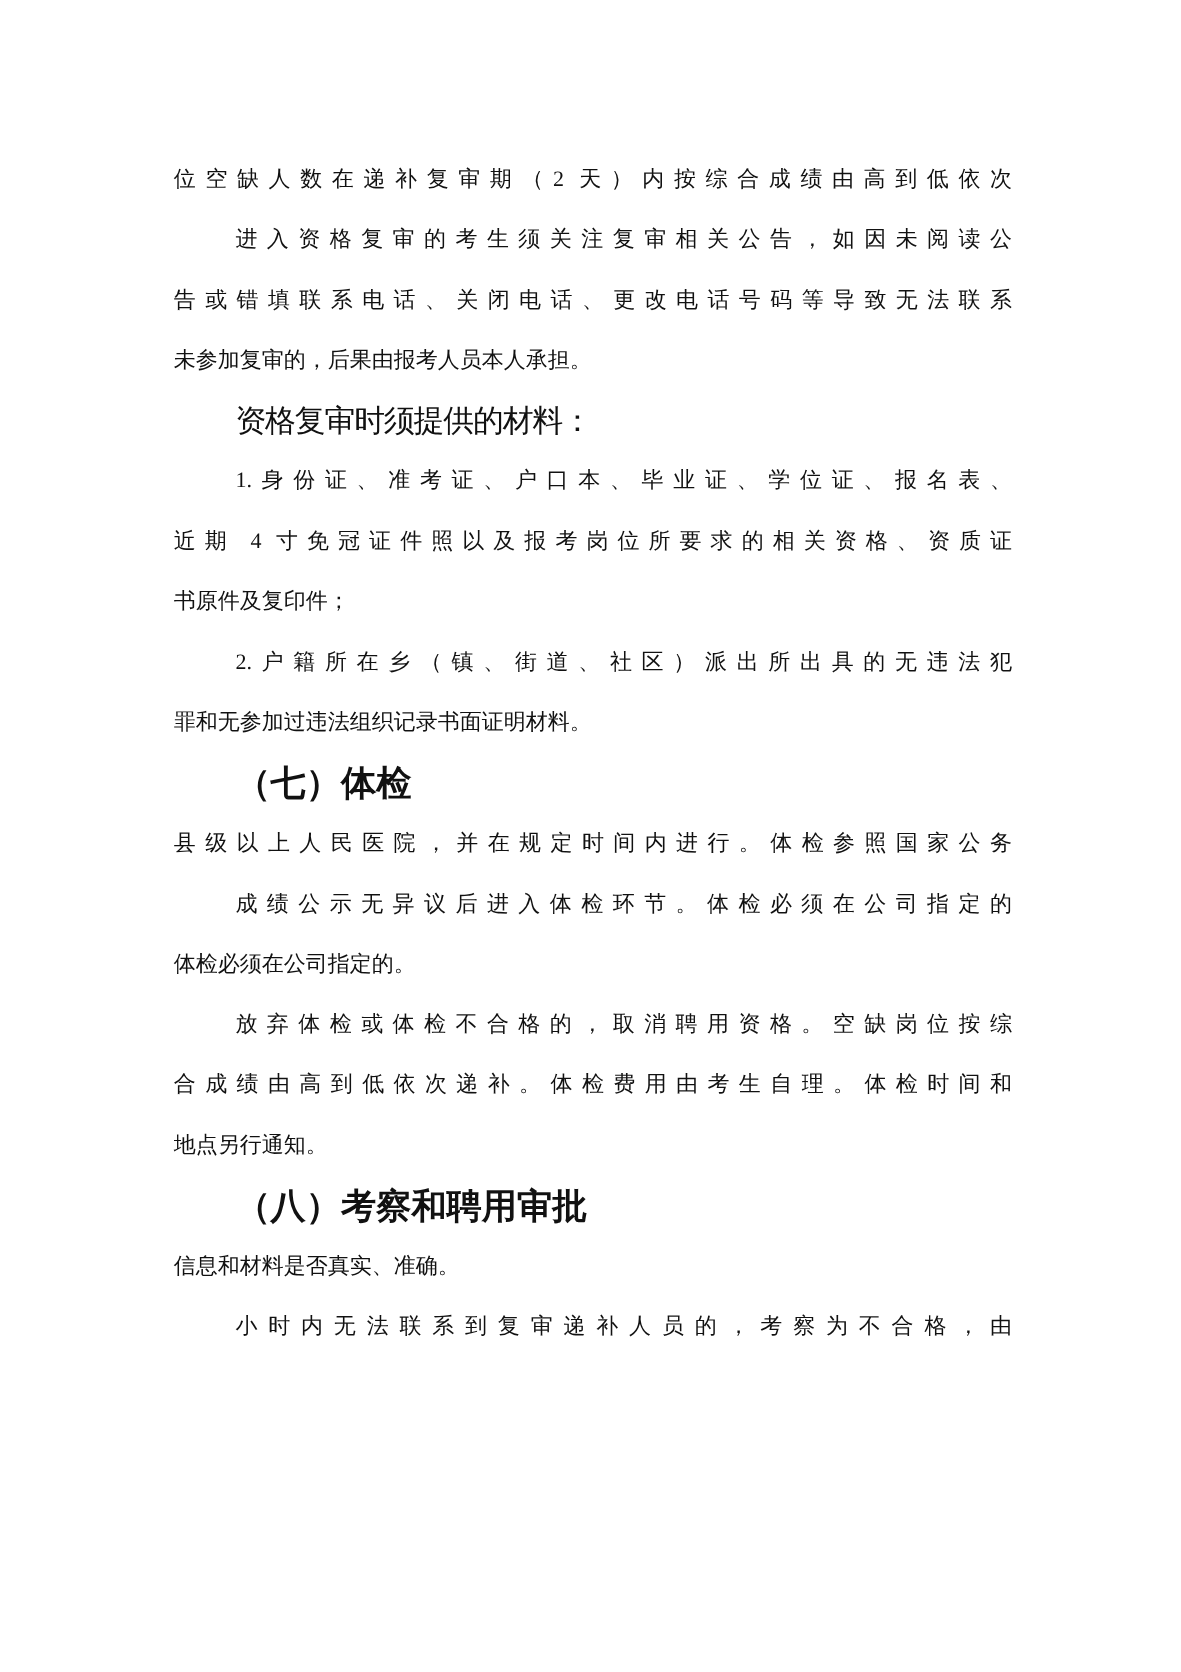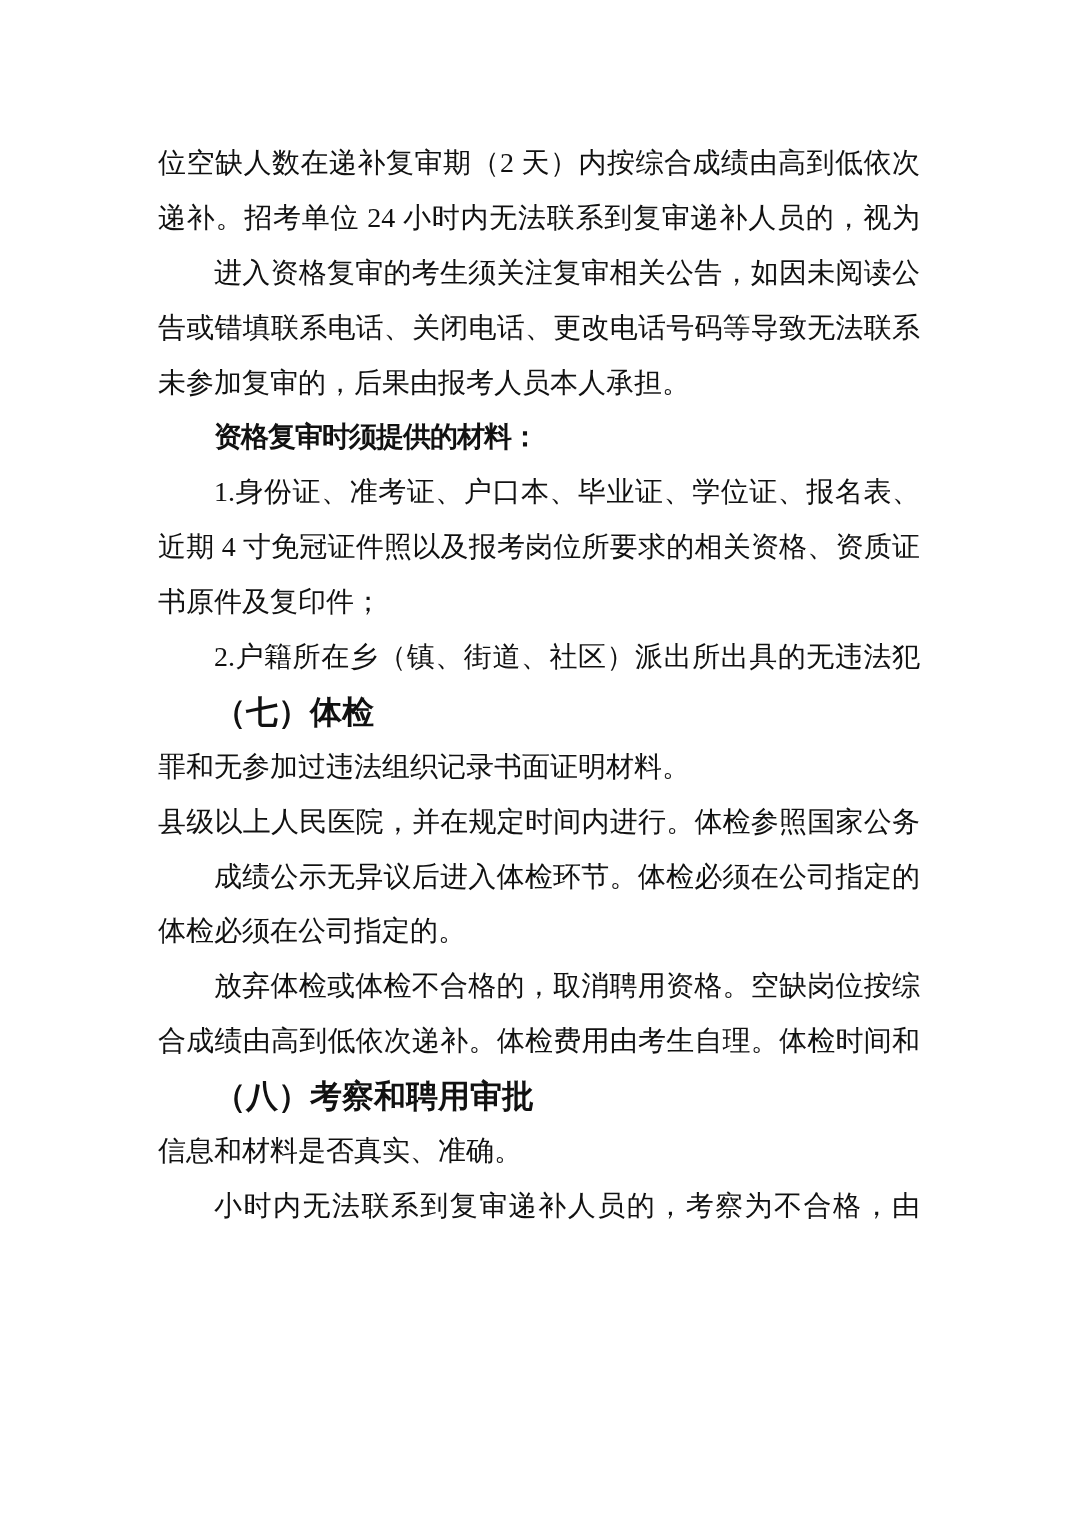--- a/index.html
+++ b/index.html
@@ -21,65 +21,65 @@
     left: 158px;
     top: 136px;
     width: 762px;
   }
   .line {
     margin: 0;
     padding: 0;
     height: 54.9px;
     line-height: 54.9px;
     white-space: nowrap;
-    font-size: 28px;
+    font-size: 20px;
     color: #111111;
   }
   
   .fill {
     white-space: normal;
     text-align: justify;
     text-align-last: justify;
   }
   
   .indent {
     text-indent: 56px;
   }
   
   .head-hei {
     font-family: "Liberation Sans", "DejaVu Sans", sans-serif;
-    font-weight: bold;
+    font-weight: normal;
     font-size: 28px;
     letter-spacing: -1px;
   }
   
   .head-kai {
     font-weight: bold;
     font-size: 32px;
   }
 </style>
 </head>
 <body>
 
 <div class="page">
   <div class="textblock">
     <p class="line fill">位空缺人数在递补复审期（2 天）内按综合成绩由高到低依次</p>
-    <p class="line fill">递补。招考单位 24 小时内无法联系到复审递补人员的，视为</p>
     <p class="line fill indent">进入资格复审的考生须关注复审相关公告，如因未阅读公</p>
     <p class="line fill">告或错填联系电话、关闭电话、更改电话号码等导致无法联系</p>
     <p class="line">未参加复审的，后果由报考人员本人承担。</p>
     <p class="line head-hei indent">资格复审时须提供的材料：</p>
     <p class="line fill indent">1.身份证、准考证、户口本、毕业证、学位证、报名表、</p>
     <p class="line fill">近期 4 寸免冠证件照以及报考岗位所要求的相关资格、资质证</p>
     <p class="line">书原件及复印件；</p>
     <p class="line fill indent">2.户籍所在乡（镇、街道、社区）派出所出具的无违法犯</p>
+    <p class="line">罪和无参加过违法组织记录书面证明材料。</p>
     <p class="line head-kai indent">（七）体检</p>
-    <p class="line">罪和无参加过违法组织记录书面证明材料。</p>
     <p class="line fill">县级以上人民医院，并在规定时间内进行。体检参照国家公务</p>
     <p class="line fill indent">成绩公示无异议后进入体检环节。体检必须在公司指定的</p>
     <p class="line">体检必须在公司指定的。</p>
     <p class="line fill indent">放弃体检或体检不合格的，取消聘用资格。空缺岗位按综</p>
     <p class="line fill">合成绩由高到低依次递补。体检费用由考生自理。体检时间和</p>
+    <p class="line">地点另行通知。</p>
     <p class="line head-kai indent">（八）考察和聘用审批</p>
     <p class="line">信息和材料是否真实、准确。</p>
     <p class="line fill indent">小时内无法联系到复审递补人员的，考察为不合格，由</p>
   </div>
 </div>
 
 </body></html>

